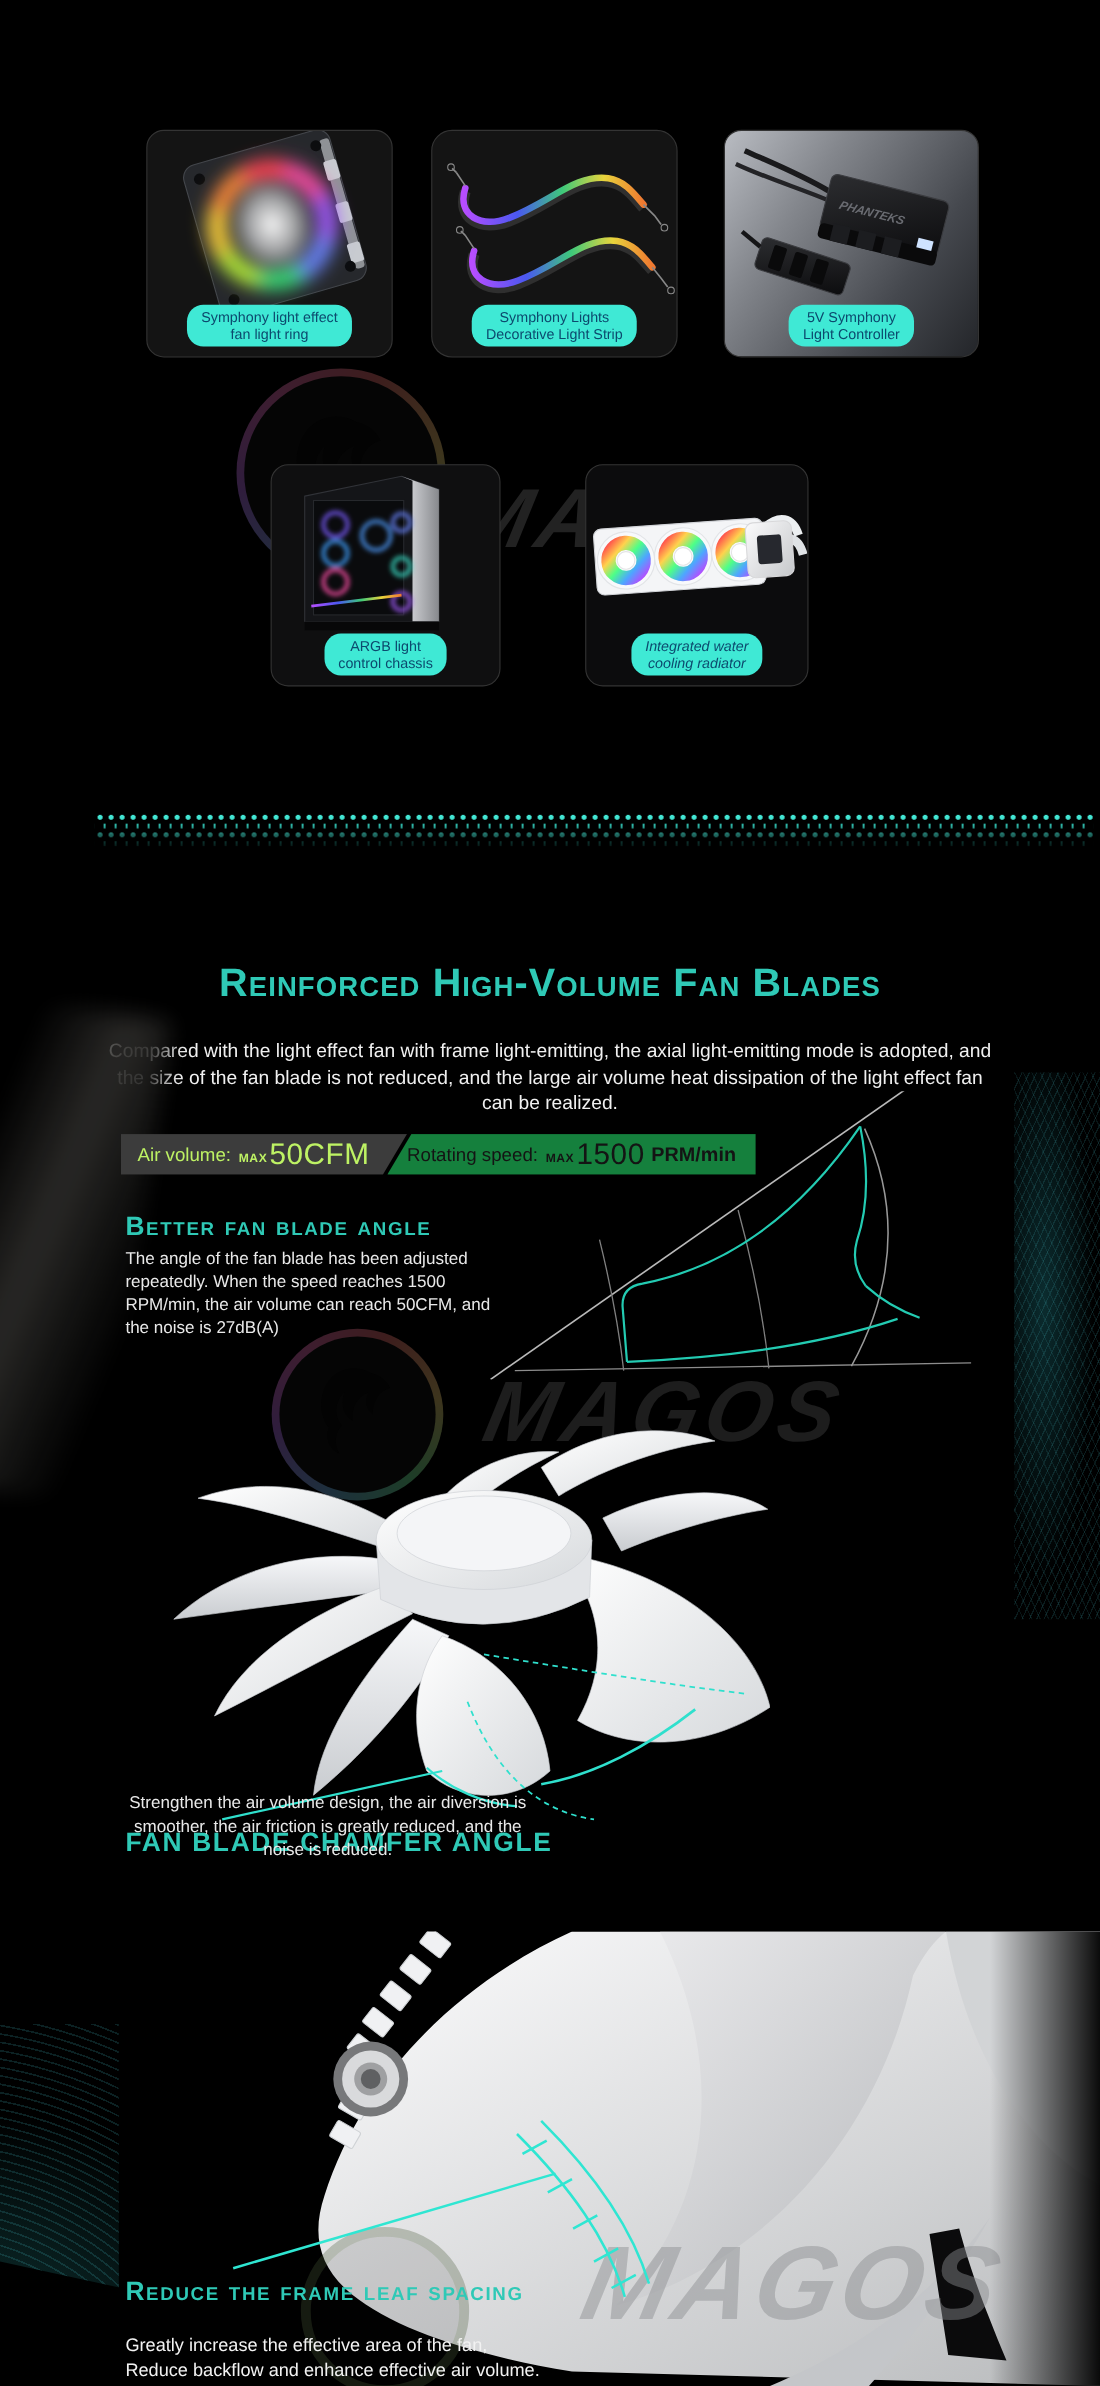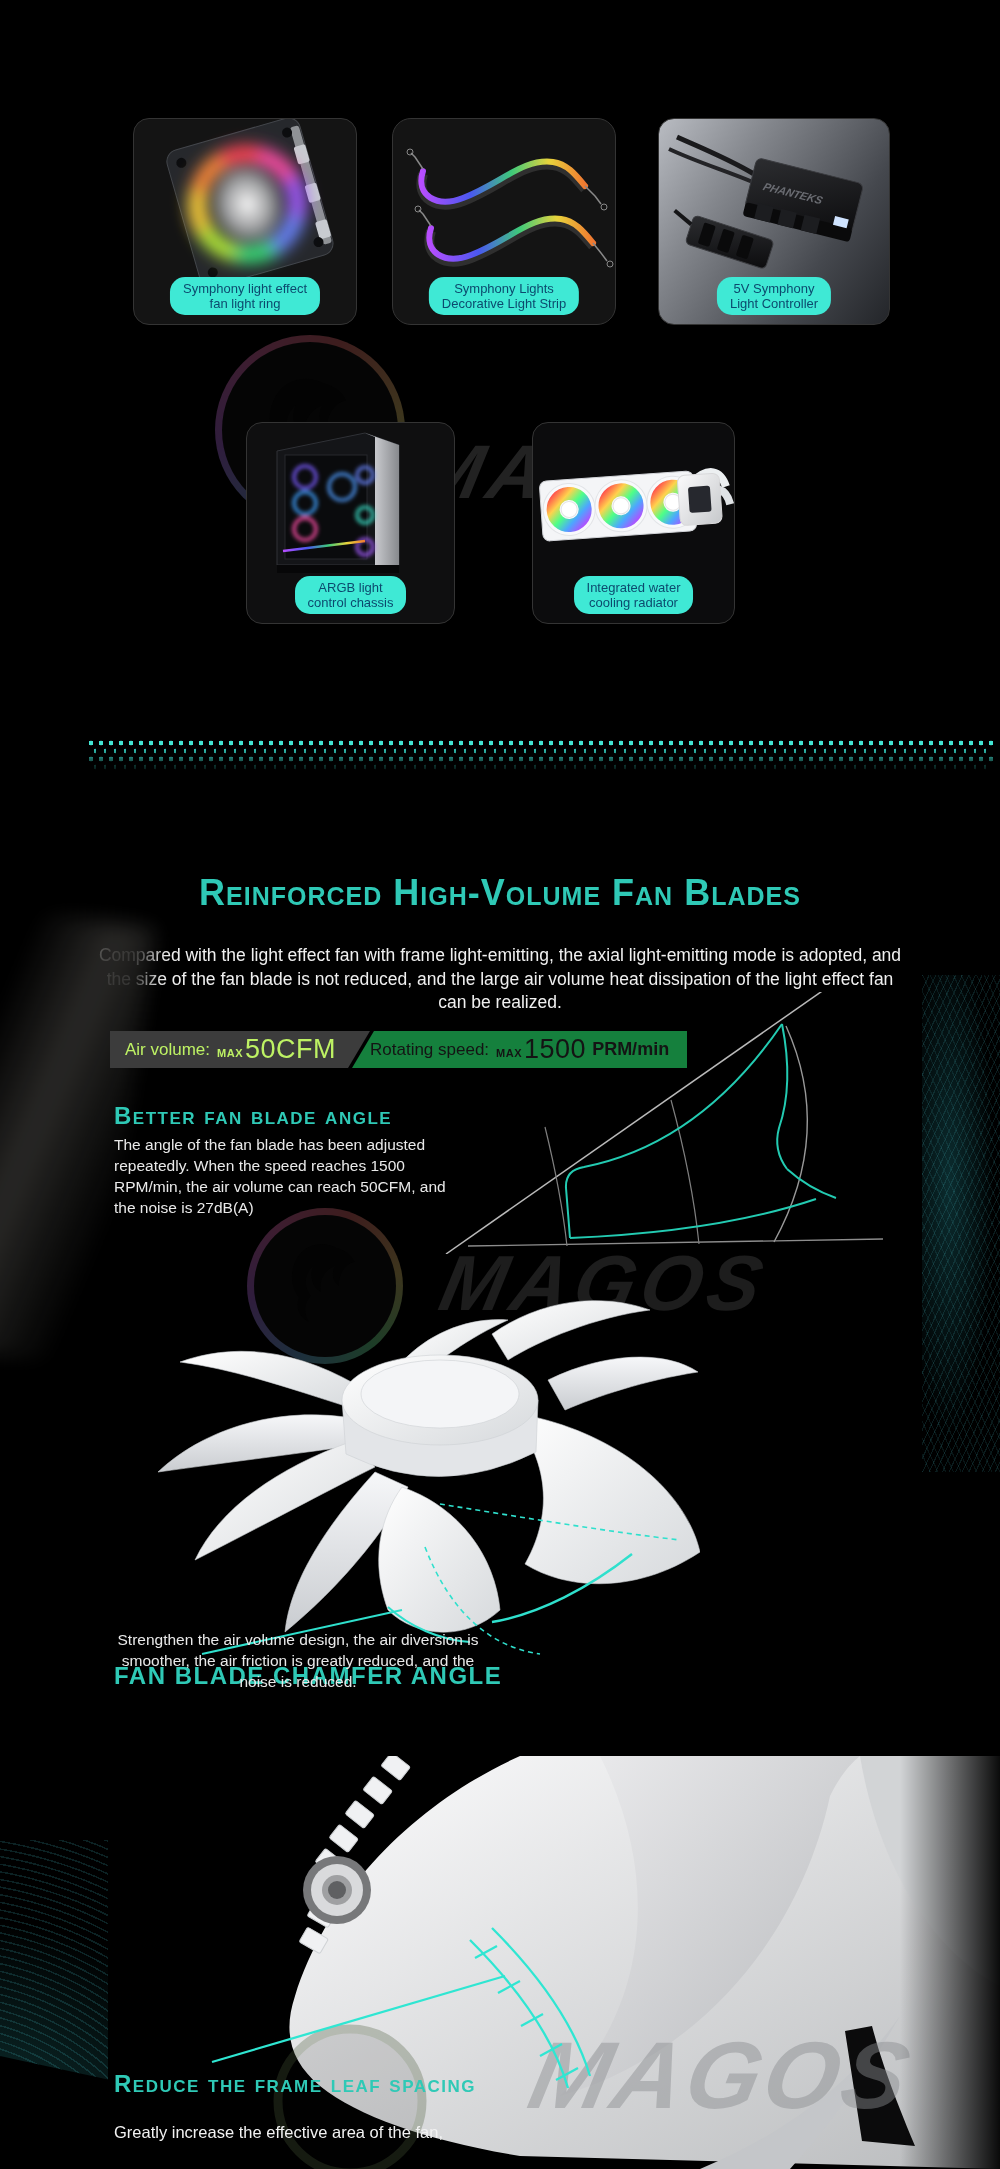--- a/index.html
+++ b/index.html
@@ -215,21 +215,21 @@
       </g>
       <path d="M 36 128 L 118 118" stroke="url(#rgbs)" stroke-width="2.5"></path>
       <rect x="30" y="142" width="122" height="8" fill="#070708"></rect>
     </svg>
     <div class="pill">
       <span>ARGB light</span>
       <span>control chassis</span>
     </div>
   </div>
 
-  <div class="card" style="left:532px;top:422px;width:201px;height:200px;background:#0c0c0d;">
+  <div class="card" style="left:532px;top:422px;width:201px;height:200px;background:#0c0c0d;font-style:italic;">
     <svg viewBox="0 0 201 165" width="201" height="165">
       <defs>
         <linearGradient id="rb2" x1="0" y1="0" x2="1" y2="1">
           <stop offset="0" stop-color="#ff4d4d"></stop>
             <stop offset=".25" stop-color="#ffd24d"></stop>
           <stop offset=".5" stop-color="#4dff88"></stop>
             <stop offset=".75" stop-color="#4da6ff"></stop>
           <stop offset="1" stop-color="#b44dff"></stop>
         </linearGradient>
         <linearGradient id="pumpg" x1="0" y1="0" x2="1" y2="1">
@@ -396,15 +396,16 @@
       <path d="M 492 172 C 540 220 575 270 590 320"></path>
       <path d="M 470 184 C 518 232 553 280 568 332"></path>
       <path d="M 497 190 L 475 202 M 520 225 L 498 237 M 543 258 L 521 270 M 562 288 L 540 300 M 578 312 L 556 324"></path>
     </g>
     <rect x="900" y="0" width="100" height="413" fill="url(#fadeR)"></rect>
   </svg>
 
   <div class="h3 sc" style="left:114px;top:2070px;">Reduce the frame leaf spacing</div>
   <div class="body-copy" style="left:114px;top:2106px;width:540px;font-size:16.5px;line-height:23px;color:#f2f2f2;margin-top:15px;">
     <div>Greatly increase the effective area of the fan,</div>
+    <div>Reduce backflow and enhance effective air volume.</div>
   </div>
 
 </div>
 
 </body></html>

